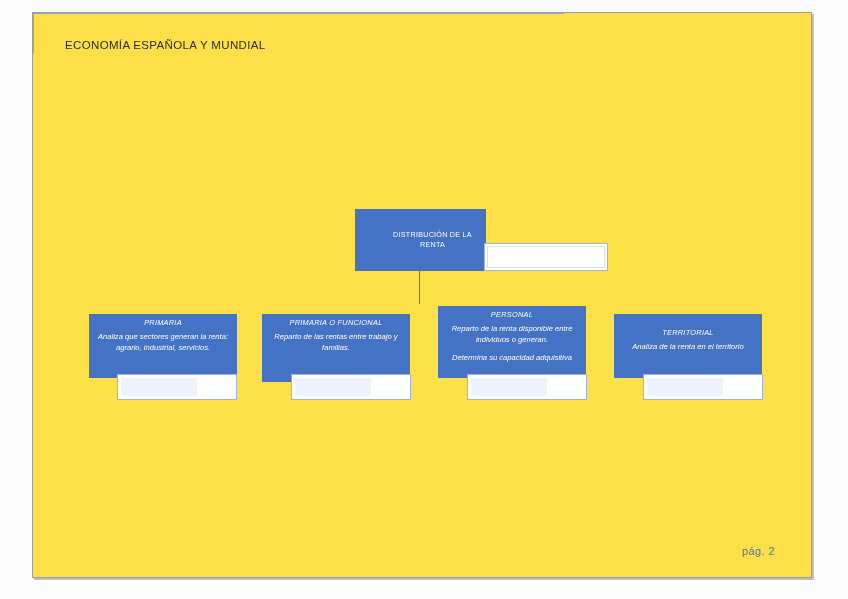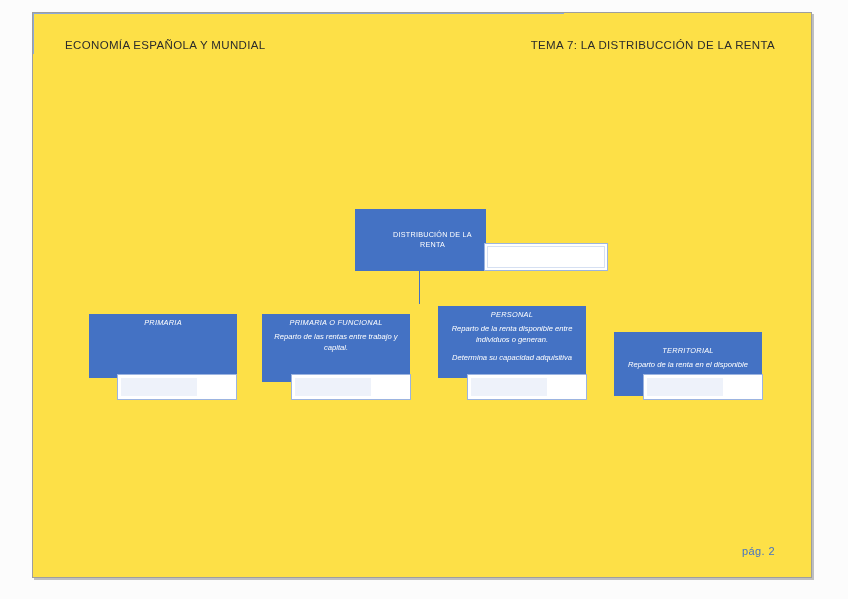--- a/index.html
+++ b/index.html
@@ -105,21 +105,21 @@
   
   .node-leaf {
     width: 148px;
     padding-top: 4px;
     font-style: italic;
   }
   .n1 { left: 56px;  top: 301px; height: 64px; }
   .n2 { left: 229px; top: 301px; height: 68px; }
   .n3 { left: 405px; top: 293px; height: 72px; }
   .n3 .node-title { }
-  .n4 { left: 581px; top: 319px; height: 64px; }
+  .n4 { left: 581px; top: 301px; height: 64px; }
   .n4 .node-title { margin-top: 10px; }
 
   
   .overlay {
     position: absolute;
     background: #ffffff;
     border: 1px solid #9cb4e0;
     box-sizing: border-box;
   }
   .overlay-inner {
@@ -162,53 +162,53 @@
 </style>
 </head>
 <body>
 
 <div class="canvas">
 
   <div class="sheet">
 
     <div class="hdr hdr-left">ECONOMÍA ESPAÑOLA Y MUNDIAL</div>
 
-    <div class="hdr hdr-right">TEMA 7: LA DISTRIBUCCIÓN DE LA RENTA</div>
 
     <div class="chart">
 
       <div class="conn conn-v-root"></div>
       <div class="conn-bus"></div>
       <div class="conn-drop d1"></div>
       <div class="conn-drop d2"></div>
       <div class="conn-drop d3"></div>
       <div class="conn-drop d4"></div>
 
       <div class="node node-root">
         <span class="node-title">DISTRIBUCIÓN DE LA RENTA</span>
       </div>
 
       <div class="node node-leaf n1">
         <span class="node-title">PRIMARIA</span>
+        <span class="node-body">Analiza que sectores generan la renta: agrario, industrial, servicios.</span>
       </div>
 
       <div class="node node-leaf n2">
         <span class="node-title">PRIMARIA O FUNCIONAL</span>
-        <span class="node-body">Reparto de las rentas entre trabajo y capital.</span>
+        <span class="node-body">Reparto de las rentas entre trabajo y familias.</span>
       </div>
 
       <div class="node node-leaf n3">
         <span class="node-title">PERSONAL</span>
         <span class="node-body">Reparto de la renta disponible entre individuos o generan.</span>
         <span class="node-body spaced">Determina su capacidad adquisitiva</span>
       </div>
 
       <div class="node node-leaf n4">
         <span class="node-title">TERRITORIAL</span>
-        <span class="node-body">Reparto de la renta en el disponible</span>
+        <span class="node-body">Analiza de la renta en el territorio</span>
       </div>
 
       <div class="overlay ov-root">
         <div class="overlay-inner"></div>
       </div>
       <div class="overlay ov-1">
         <div class="overlay-tint"></div>
       </div>
       <div class="overlay ov-2">
         <div class="overlay-tint"></div>

